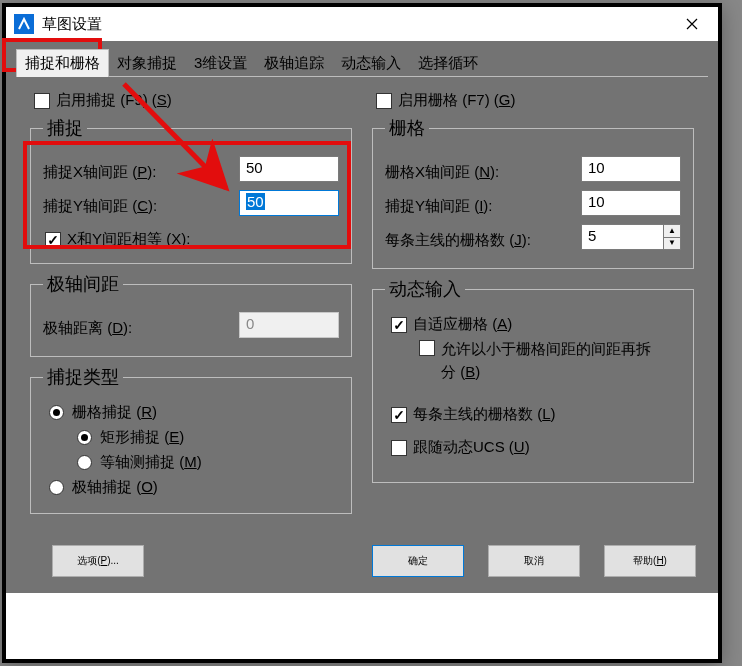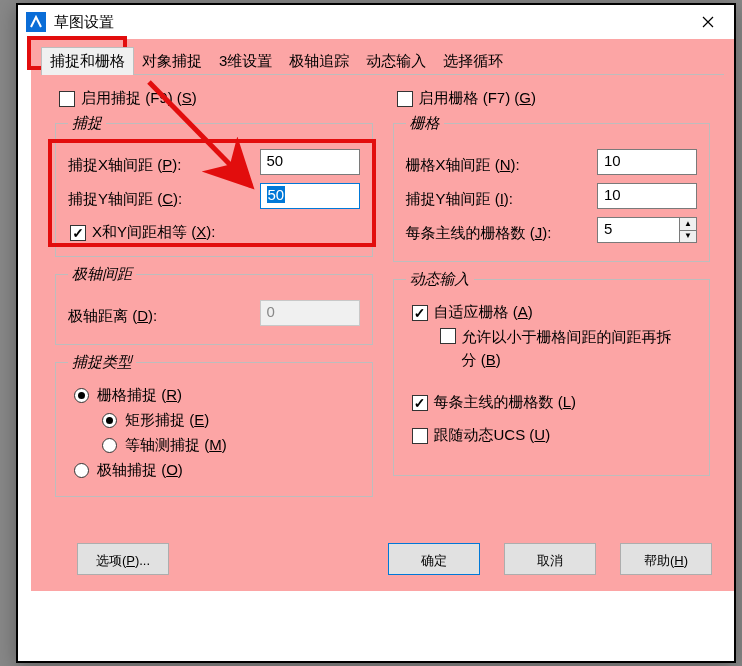--- a/index.html
+++ b/index.html
@@ -7,26 +7,26 @@
     margin: 0;
     font-family: "SimSun", "宋体", sans-serif;
     font-size: 15px;
     background: #888;
     width: 742px;
     height: 666px;
     position: relative;
   }
   .window {
     position: absolute;
-    left: 16px;
+    left: 2px;
     top: 3px;
     width: 720px;
     height: 660px;
     background: #fff;
-    border: 2px solid #000000;
+    border: 4px solid #000000;
     box-shadow: 0 4px 20px rgba(0,0,0,0.3);
   }
   .titlebar {
     display: flex;
     align-items: center;
     height: 34px;
     background: #fff;
     padding: 0 4px 0 8px;
   }
   .titlebar .icon {
@@ -46,25 +46,24 @@
     display: flex;
     align-items: center;
     justify-content: center;
     color: #000;
     font-size: 16px;
     background: transparent;
     border: none;
     cursor: pointer;
   }
   .content {
-    background: #fca5a5;
+    background: #737373;
     height: 552px;
     padding: 6px 10px 10px 10px;
     position: relative;
-    margin-left: 13px;
   }
   
   .tabs {
     display: flex;
     align-items: flex-end;
     height: 30px;
     margin-bottom: 0;
     position: relative;
   }
   .tab {
@@ -129,22 +128,21 @@
   }
 
   fieldset {
     border: 1px solid #bdbdbd;
     margin: 6px 0 8px 0;
     padding: 8px 12px 10px 12px;
   }
   legend {
     padding: 0 4px;
     color: #000;
-    font-size: 15px;
-    font-style: italic;
+    font-size: 18px;
   }
   .field-row {
     display: flex;
     align-items: flex-end;
     margin: 8px 0;
   }
   .field-label {
     flex: 1;
     color: #000;
   }
@@ -217,21 +215,21 @@
     background: #000;
     border-radius: 50%;
   }
 
   .btn {
     min-width: 92px;
     height: 32px;
     border: 1px solid #adadad;
     background: #e1e1e1;
     font-family: inherit;
-    font-size: 13px;
+    font-size: 10px;
     cursor: pointer;
     padding: 8px 12px;
   }
   .btn.default {
     border: 1px solid #0078d7;
   }
   .footer {
     position: absolute;
     left: 22px;
     right: 22px;

